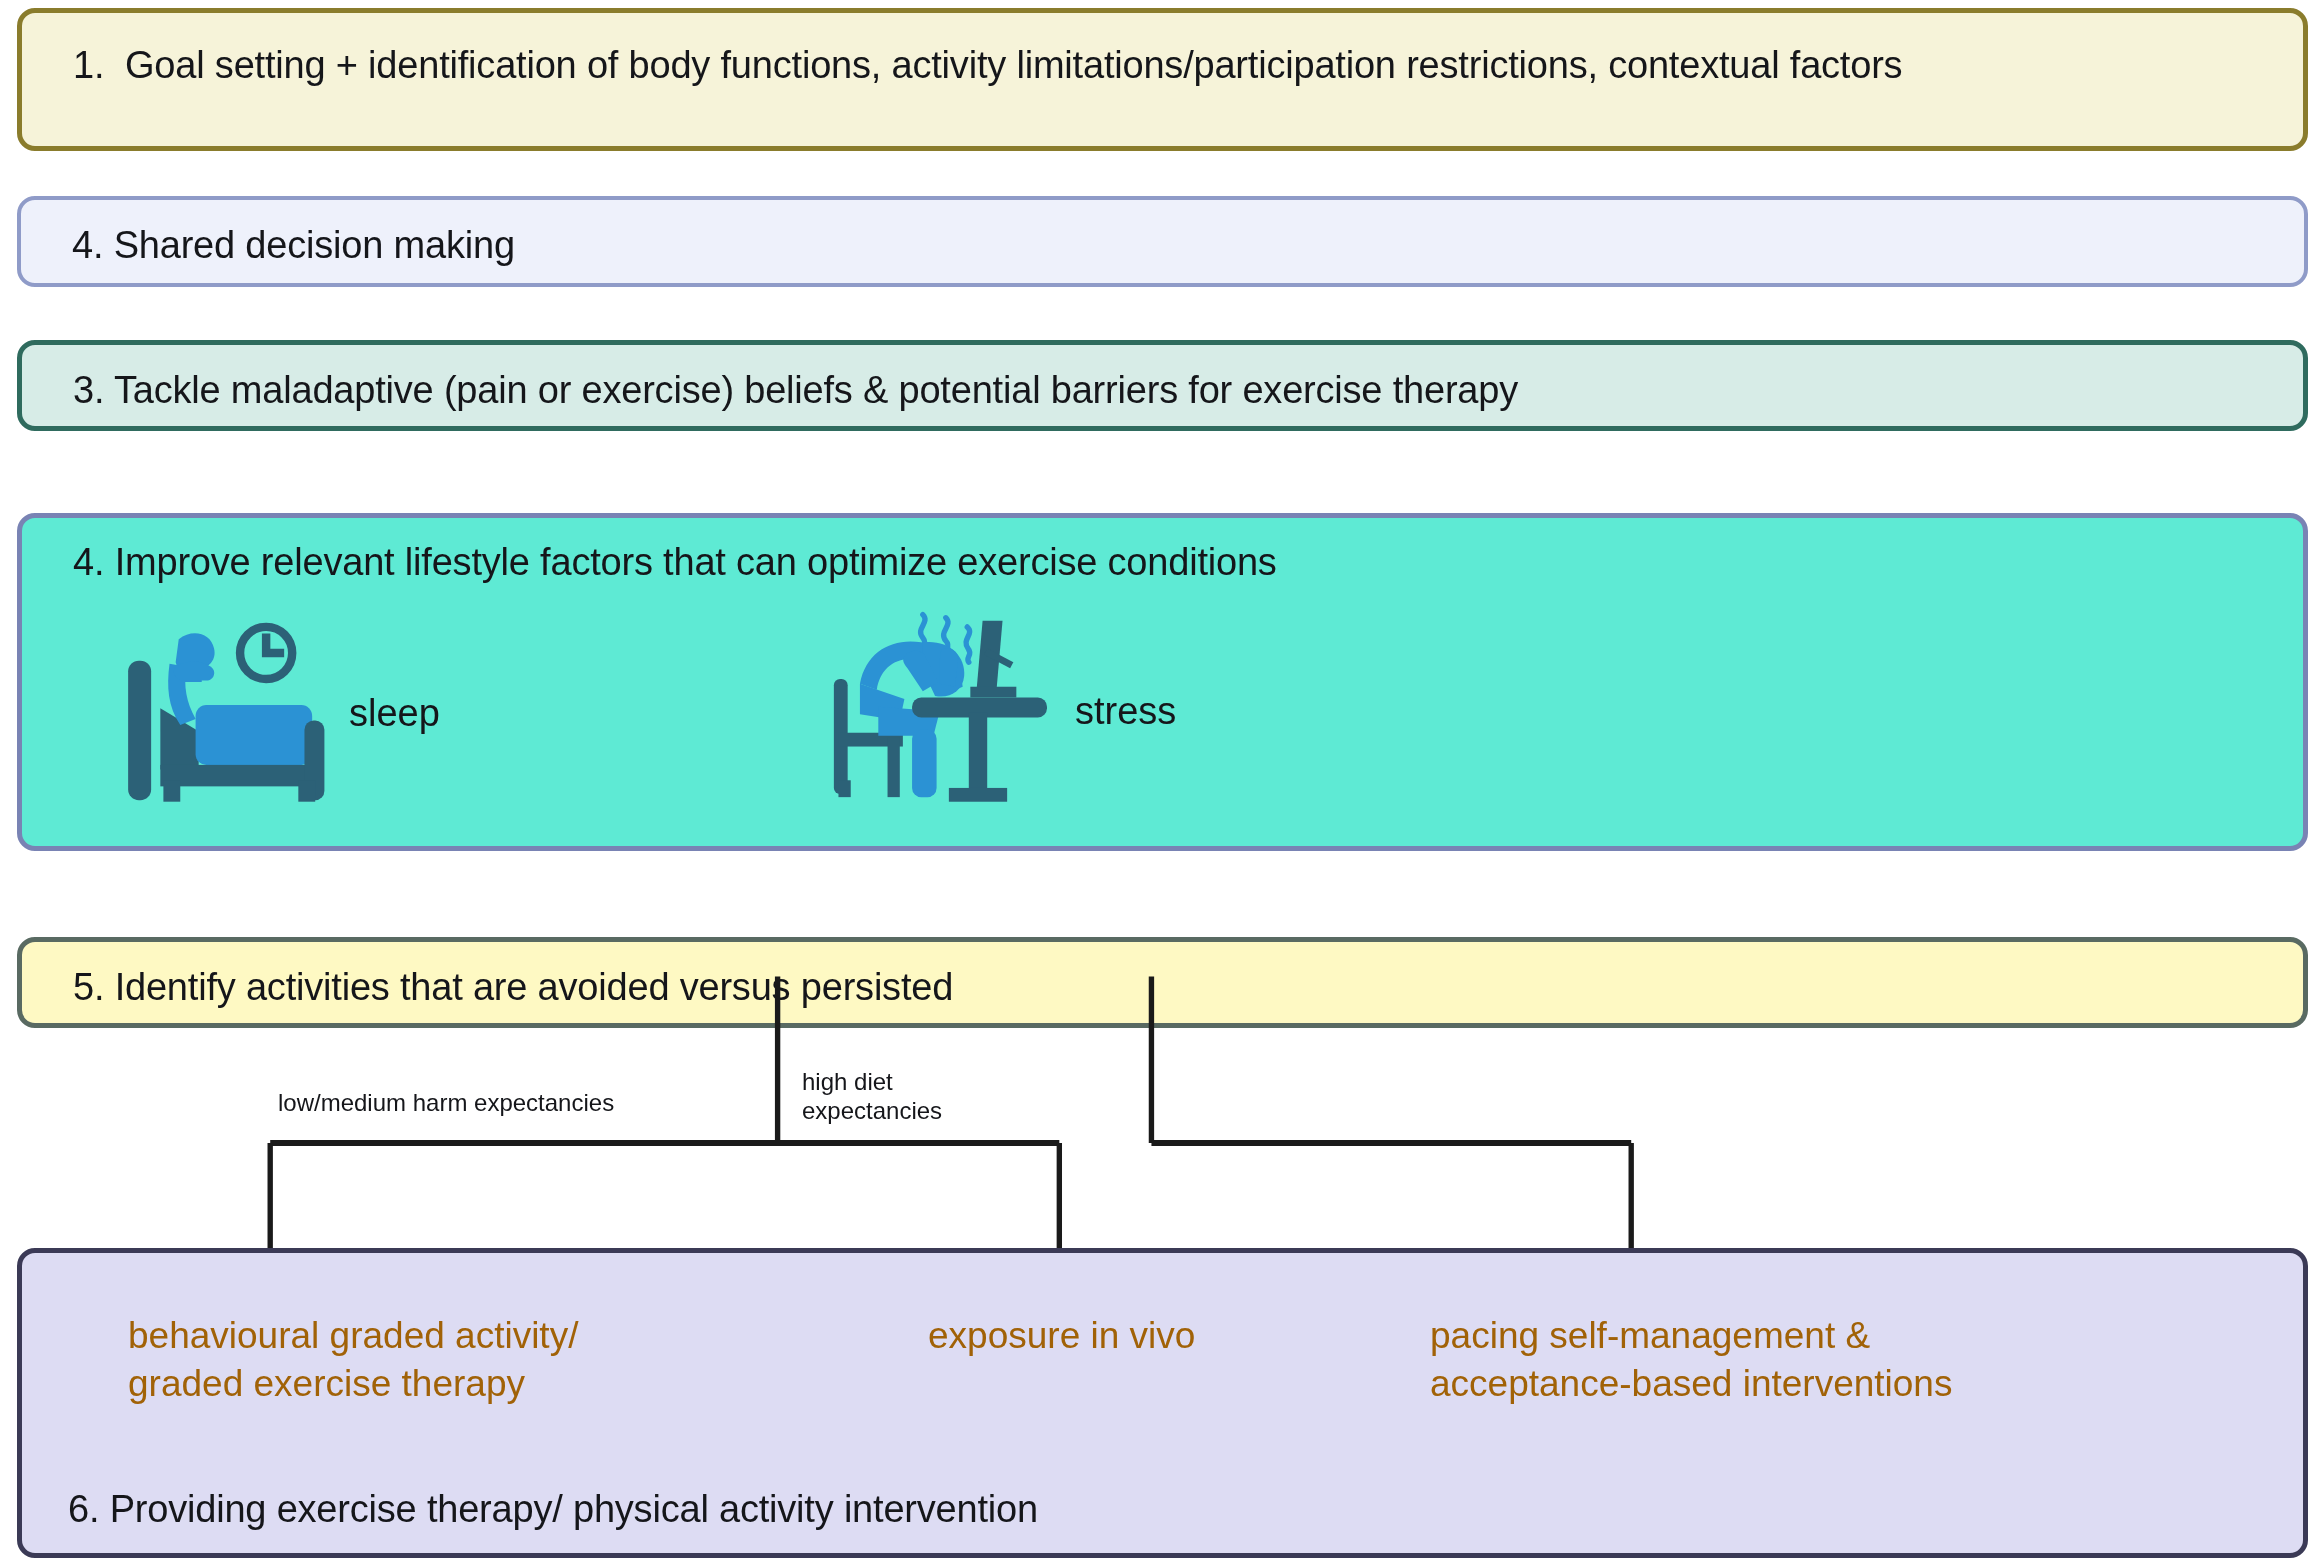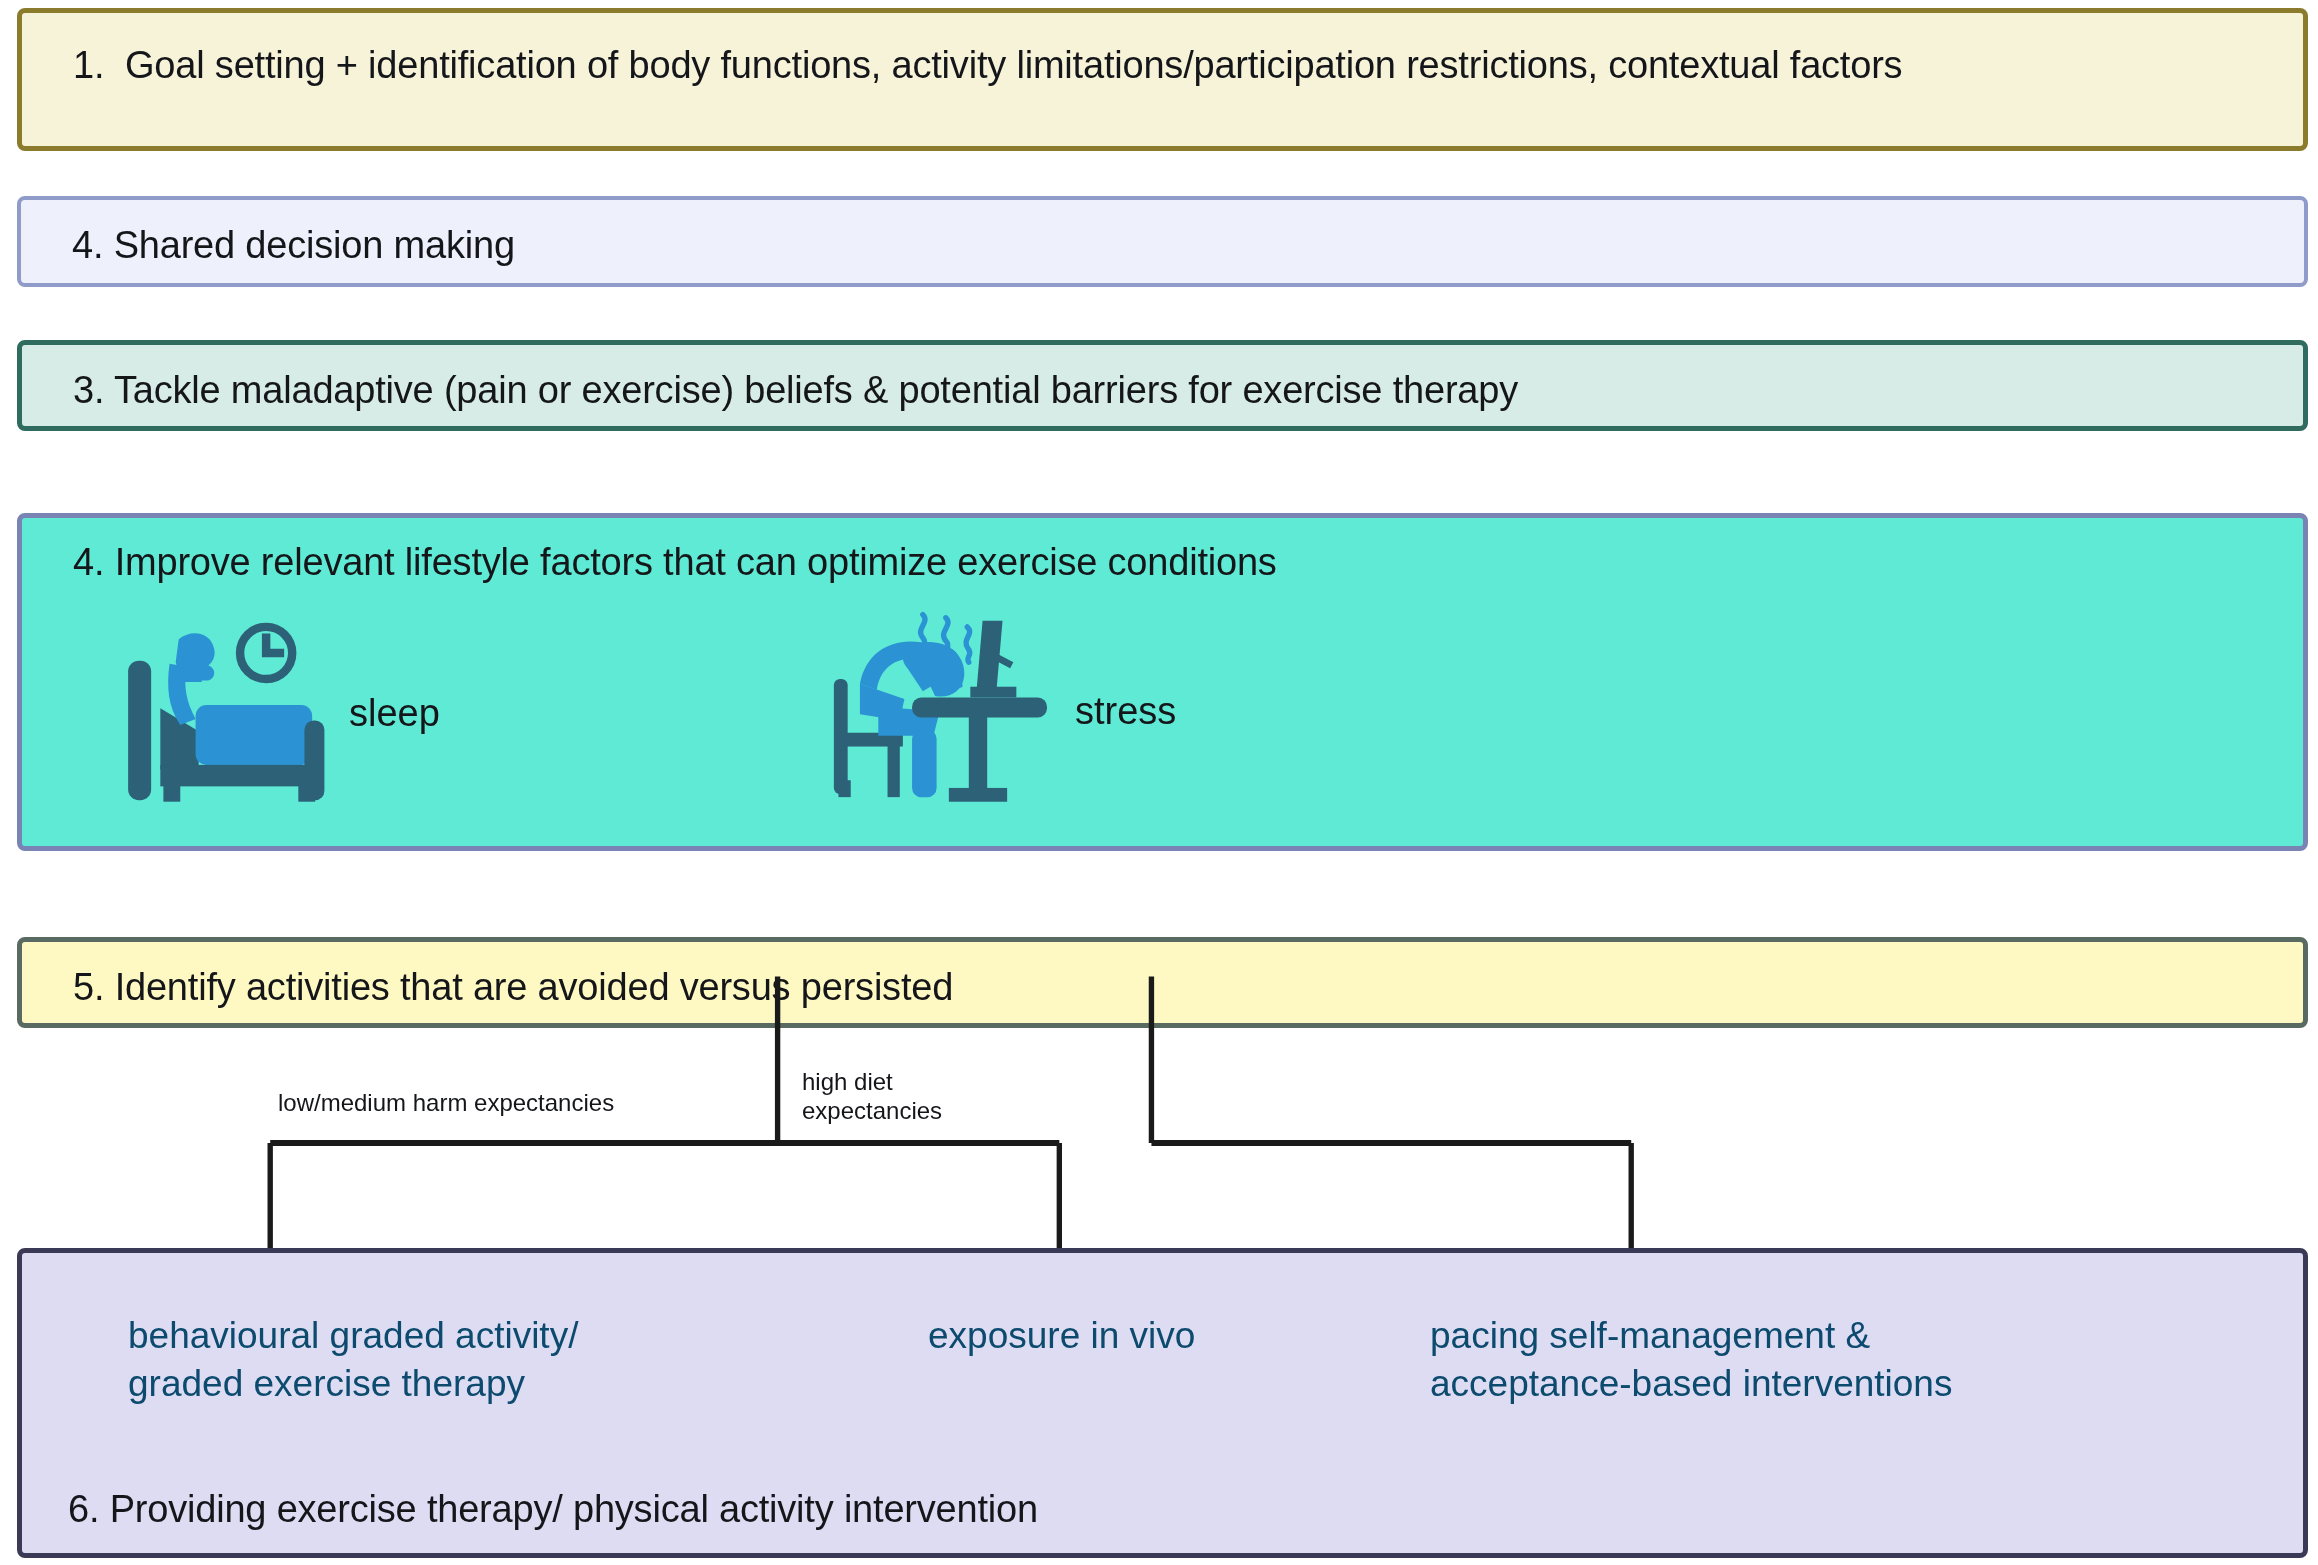--- a/index.html
+++ b/index.html
@@ -15,21 +15,21 @@
   #stage {
     position: absolute;
     inset: 0;
     width: 2319px;
     height: 1566px;
   }
 
   .box {
     position: absolute;
     box-sizing: border-box;
-    border-radius: 8px;
+    border-radius: 18px;
     border-style: solid;
     padding-left: 44px;
   }
   .box-text {
     position: absolute;
     color: #15161a;
     font-weight: 400;
     white-space: pre-wrap;
     letter-spacing: -0.2px;
   }
@@ -122,21 +122,21 @@
   #box6 {
     left: 17px; top: 1248px; width: 2291px; height: 310px;
     background: #dddcf3;
     border-width: 5.4px;
     border-color: #3b3a56;
   }
   .branch-label {
     position: absolute;
     font-size: 37px;
     line-height: 48px;
-    color: #0c4a6e;
+    color: #a16207;
     white-space: pre-line;
   }
   #branch-0 { left: 106px;  top: 59px; }
   #branch-1 { left: 906px; top: 59px; }
   #branch-2 { left: 1408px; top: 59px; }
   #box6-label {
     left: 46px; top: 233px;
     font-size: 38px; line-height: 46px;
   }
 

